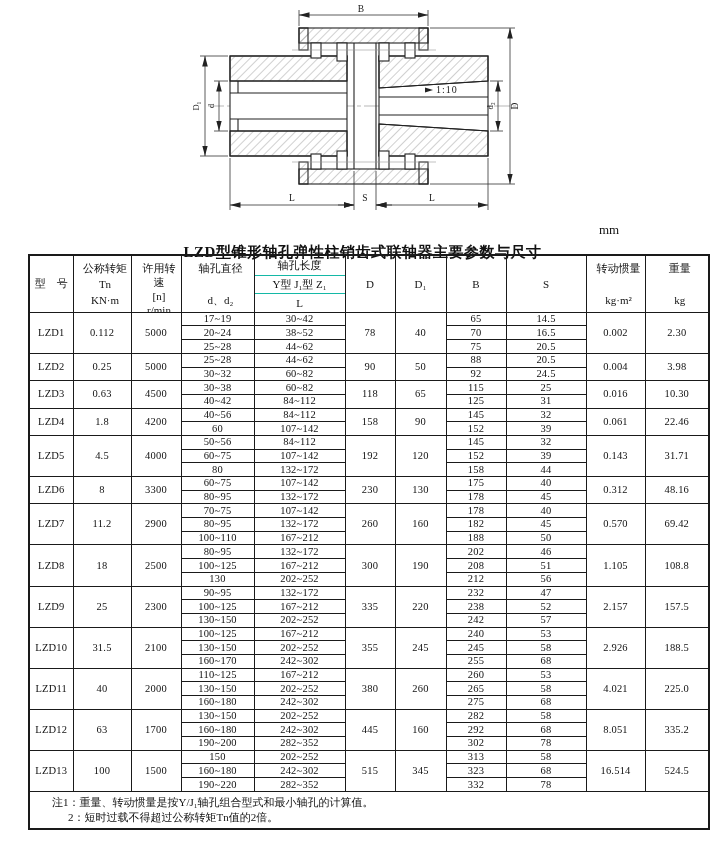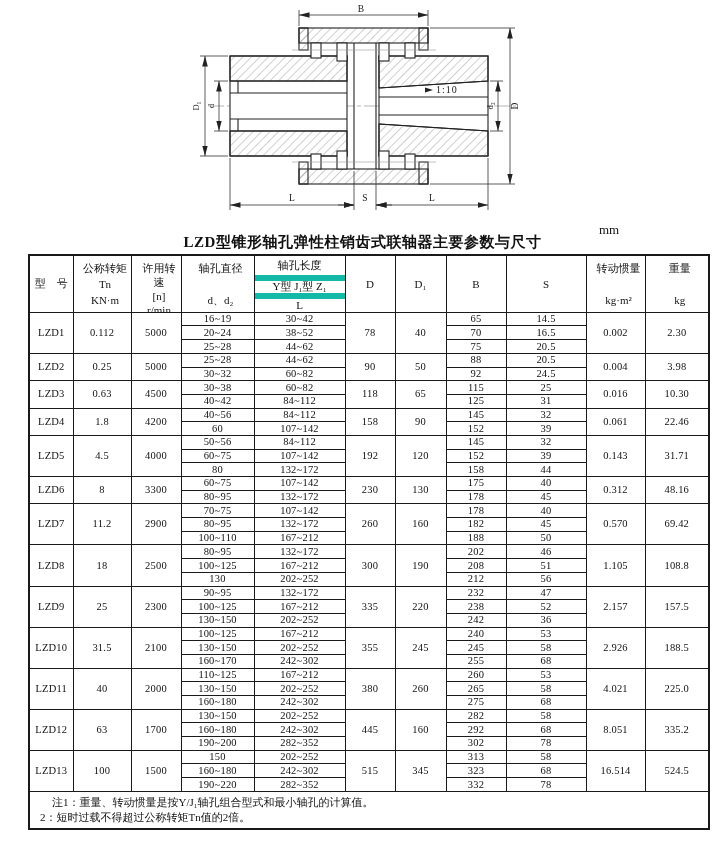--- a/index.html
+++ b/index.html
@@ -10,21 +10,21 @@
     color:#111;
   }
   .page { position:relative; width:725px; height:845px; background:#fff; overflow:hidden; }
 
   
   .drawing-wrap { position:absolute; left:102px; top:2px; width:440px; height:220px; }
   svg text { font-family:"Liberation Serif","DejaVu Serif",serif; fill:#1a1a1a; }
 
   
   .title {
-    position:absolute; top:233px; left:0; width:100%;
+    position:absolute; top:243px; left:0; width:100%;
     text-align:center; font-size:15px; font-weight:bold; letter-spacing:0.5px;
   }
   .unit { position:absolute; top:222px; left:599px; font-size:13px; }
 
   
   table.params {
     position:absolute; left:28px; top:254px; width:680px;
     border-collapse:collapse; table-layout:fixed;
     border:2px solid #1a1a1a;
     font-size:10.5px;
@@ -34,26 +34,26 @@
     padding:0; overflow:hidden;
   }
   .params thead th { height:56px; font-weight:normal; font-size:11px; }
   .params tbody td { height:13.7px; line-height:12px; font-size:10.5px; letter-spacing:0.2px; }
 
   .hstack { display:flex; flex-direction:column; justify-content:space-between; height:54px; padding:4px 0;margin-left:6px; }
   .hstack.two { justify-content:space-between;font-family:Liberation Serif, serif; }
   .hstack div { line-height:14px; }
   .th-split { padding:0; }
   .th-split .seg { height:18.6px; display:flex; align-items:center; justify-content:center; }
-  .th-split .seg + .seg { border-top:6px solid #14b8a6; }
+  .th-split .seg + .seg { border-top:1px solid #14b8a6; }
 
   .notes-cell { text-align:left !important; vertical-align:top !important; height:38px; padding:3px 0 0 0 !important; }
   .note-line { font-size:11px; line-height:15px; }
   .note-line.n1 { padding-left:22px; }
-  .note-line.n2 { padding-left:10px; }
+  .note-line.n2 { padding-left:38px; }
 </style>
 </head>
 <body>
 
 <div class="page">
 
   <div class="drawing-wrap">
     <svg width="440" height="220" viewBox="0 0 440 220">
       <defs>
         <pattern id="h45" width="6" height="6" patternUnits="userSpaceOnUse" patternTransform="rotate(45)">
@@ -218,21 +218,21 @@
             <div>kg</div>
           </div>
         </th>
       </tr>
     </thead>
     <tbody>
         <tr>
           <td rowspan="3">LZD1</td>
           <td rowspan="3">0.112</td>
           <td rowspan="3">5000</td>
-          <td>16~19</td>
+          <td>17~19</td>
           <td>30~42</td>
           <td rowspan="3">78</td>
           <td rowspan="3">40</td>
           <td>65</td>
           <td>14.5</td>
           <td rowspan="3">0.002</td>
           <td rowspan="3">2.30</td>
         </tr>
         <tr>
           <td>20~24</td>
@@ -413,21 +413,21 @@
         <tr>
           <td>100~125</td>
           <td>167~212</td>
           <td>238</td>
           <td>52</td>
         </tr>
         <tr>
           <td>130~150</td>
           <td>202~252</td>
           <td>242</td>
-          <td>36</td>
+          <td>57</td>
         </tr>
         <tr>
           <td rowspan="3">LZD10</td>
           <td rowspan="3">31.5</td>
           <td rowspan="3">2100</td>
           <td>100~125</td>
           <td>167~212</td>
           <td rowspan="3">355</td>
           <td rowspan="3">245</td>
           <td>240</td>

